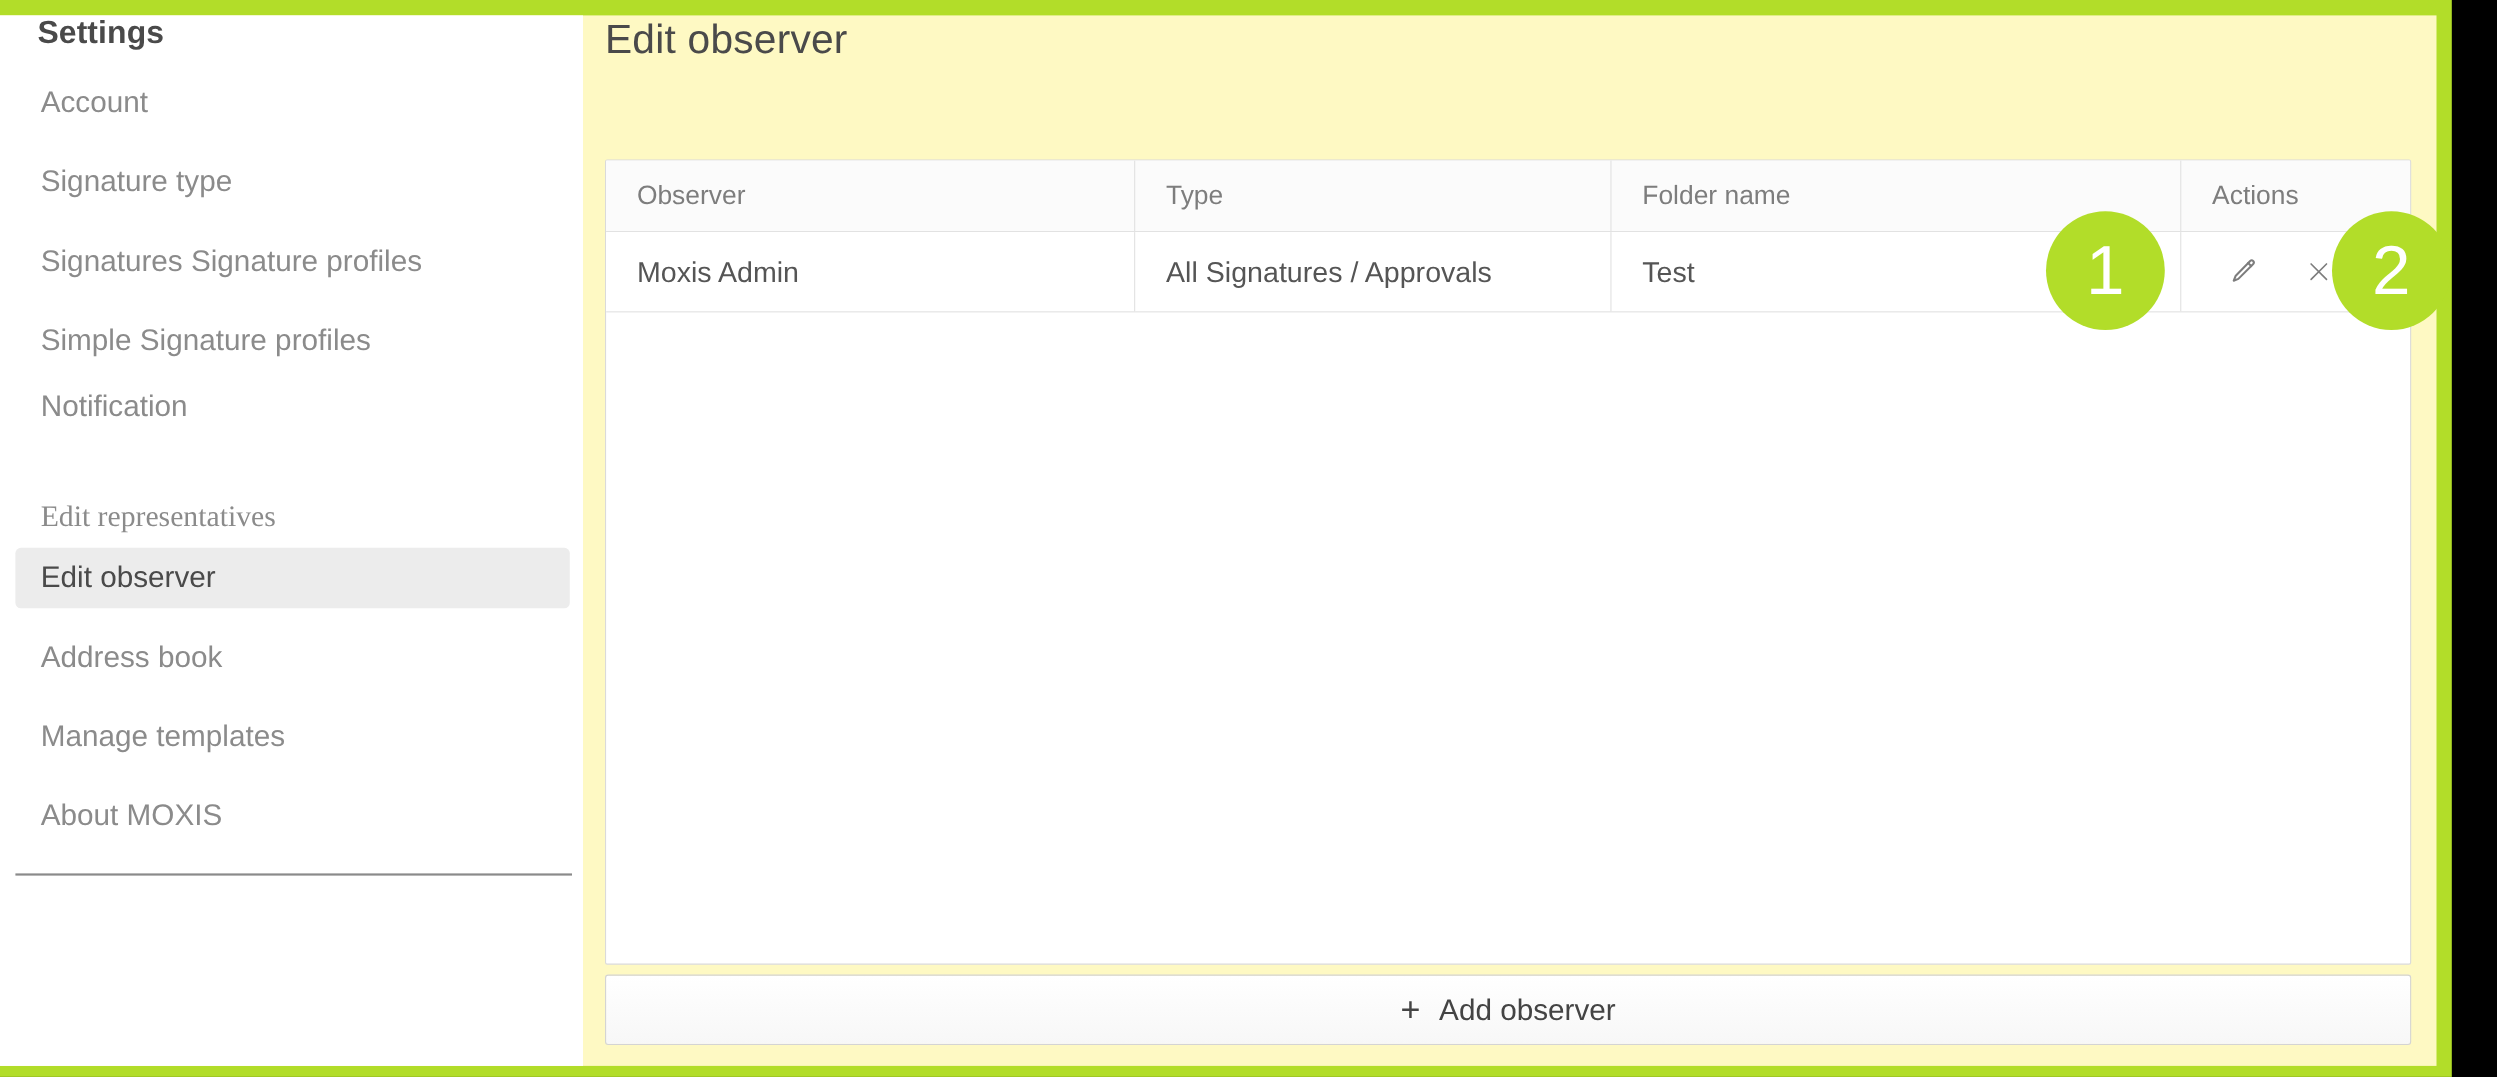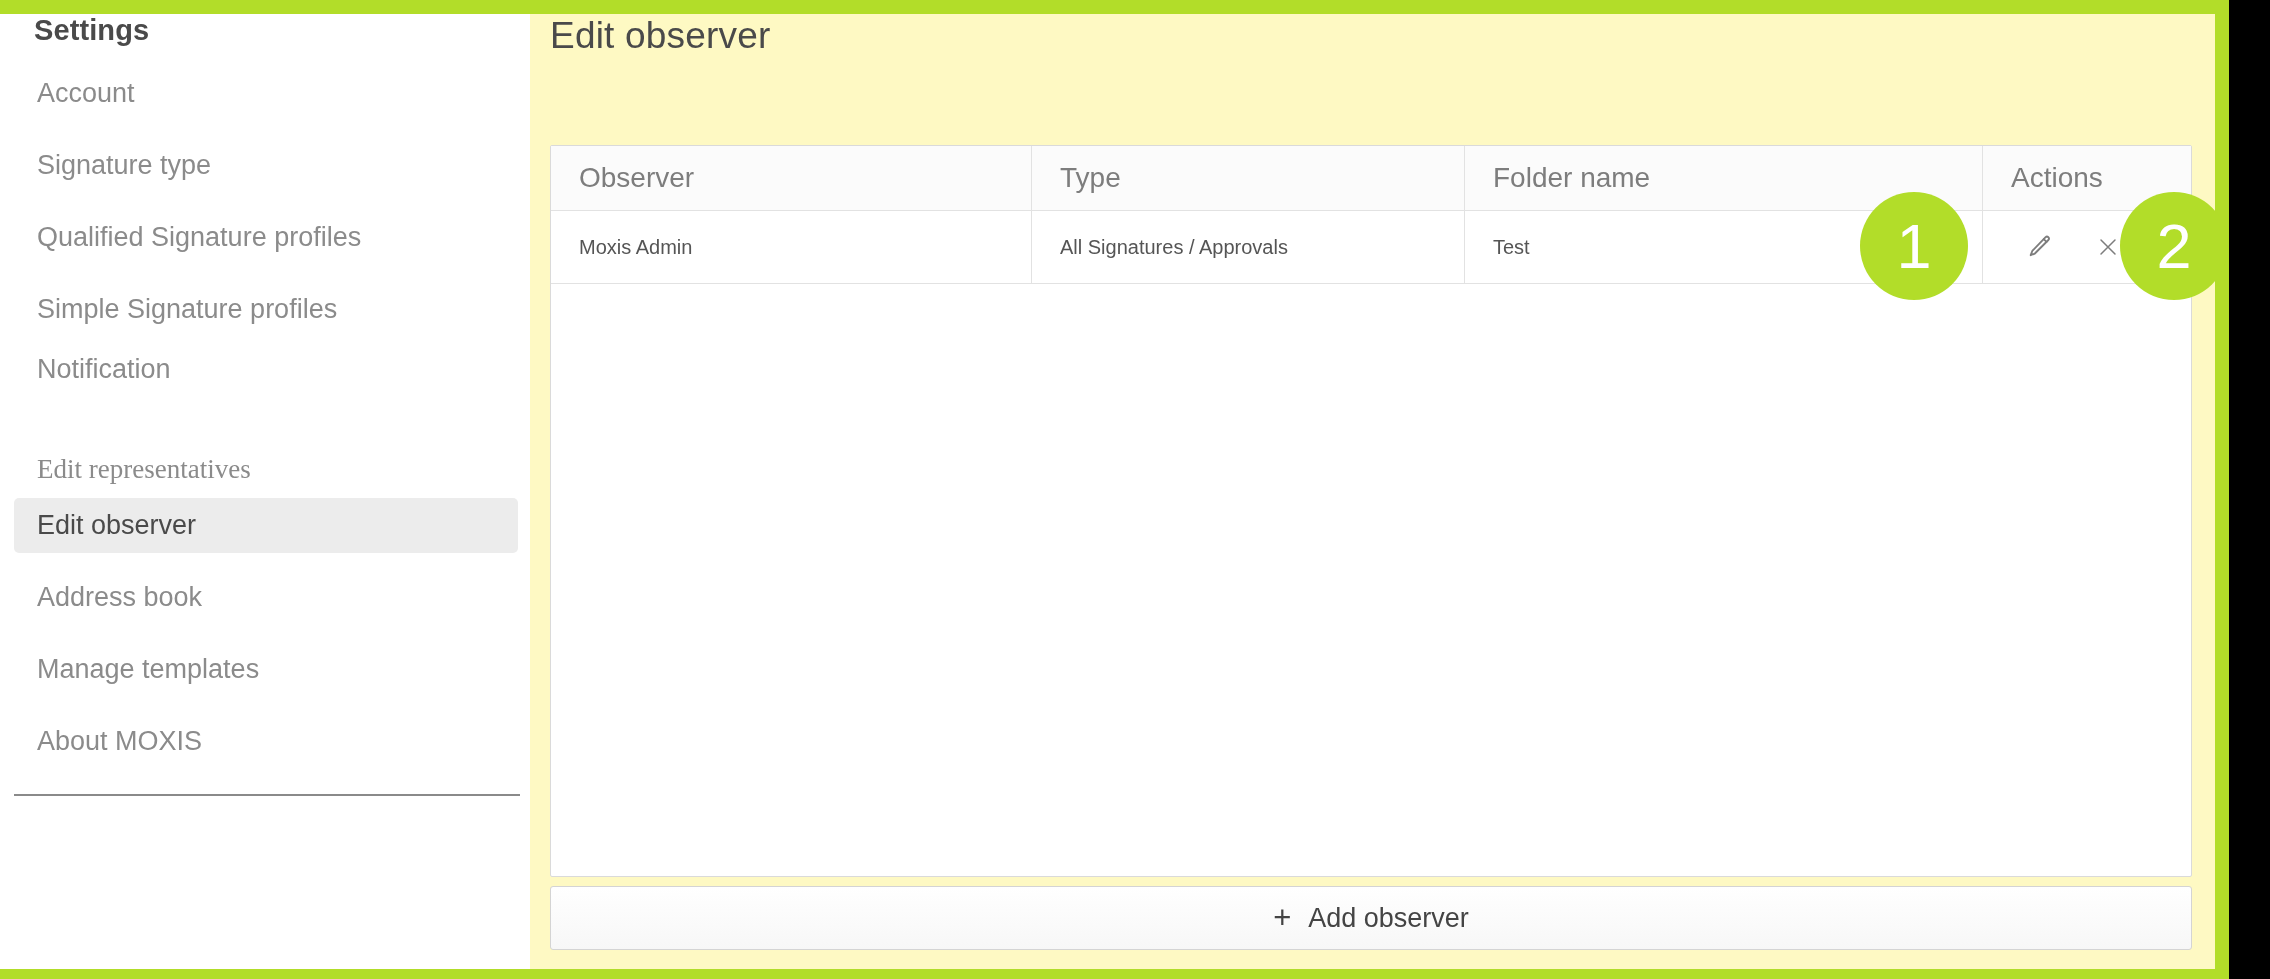--- a/index.html
+++ b/index.html
@@ -102,27 +102,27 @@
     left: 0; top: 65px;
     width: 100%; height: 73px;
     border-bottom: 1px solid #e2e2e2;
     display: flex;
     background: #ffffff;
   }
   .cell {
     display: flex;
     align-items: center;
     padding-left: 28px;
-    font-size: 28px;
+    font-size: 24px;
     color: #7d7d7d;
     border-right: 1px solid #e2e2e2;
     white-space: nowrap;
     overflow: hidden;
   }
-  #table-row .cell { color: #555555; font-size: 20px; }
+  #table-row .cell { color: #555555; font-size: 26px; }
   .c1 { width: 481px; }
   .c2 { width: 433px; }
   .c3 { width: 518px; }
   .c4 { width: 208px; border-right: none; }
   #table-row .c4 {
     padding-left: 0;
     justify-content: flex-start;
     gap: 38px;
     padding-left: 42px;
   }
@@ -192,21 +192,21 @@
     <div id="sidebar">
       <div id="sidebar-title">Settings</div>
 
       <div class="nav-item" style="top:52px;">
         <span>Account</span>
       </div>
       <div class="nav-item" style="top:124px;">
         <span>Signature type</span>
       </div>
       <div class="nav-item" style="top:196px;">
-        <span>Qualified Signature profiles</span>
+        <span>Signatures Signature profiles</span>
       </div>
       <div class="nav-item" style="top:268px;">
         <span>Simple Signature profiles</span>
       </div>
       <div class="nav-item" style="top:328px;">
         <span>Notification</span>
       </div>
       <div class="nav-item" style="top:428px;font-family:Liberation Serif, serif;">
         <span>Edit representatives</span>
       </div>

